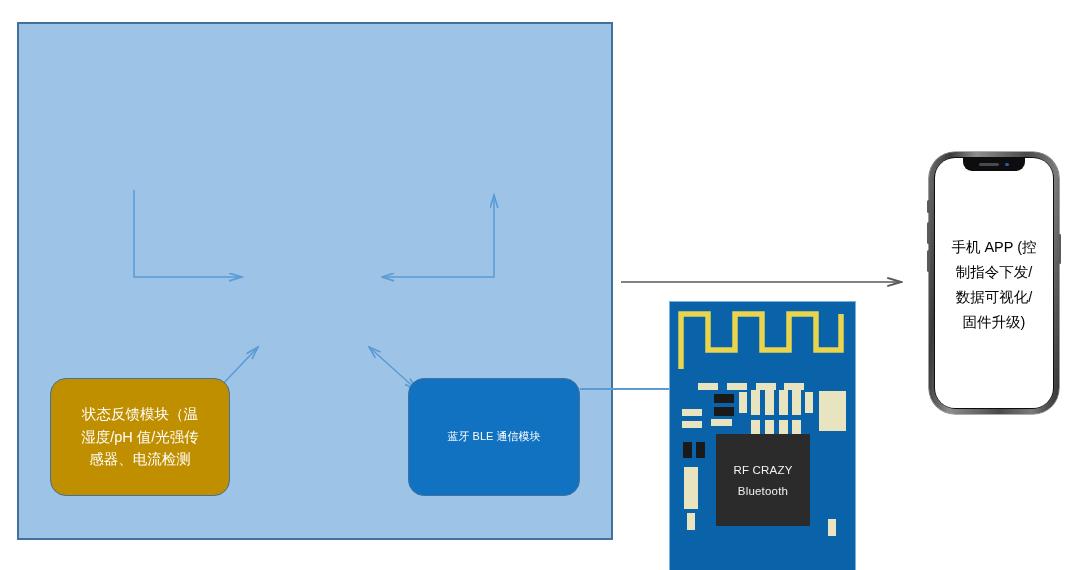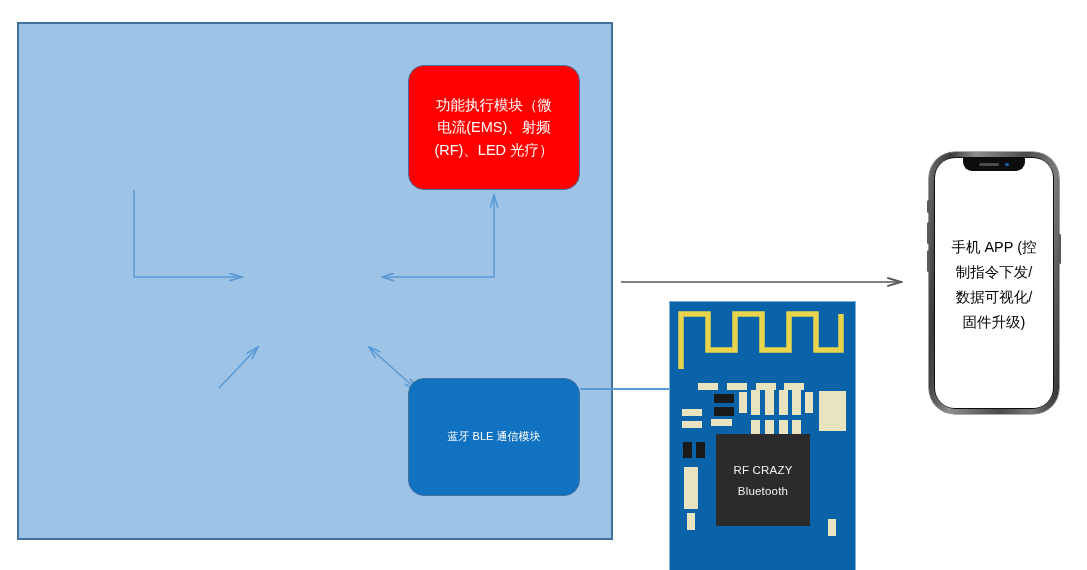--- a/index.html
+++ b/index.html
@@ -224,27 +224,27 @@
     <path d="M219,388 L258,347" fill="none" stroke="#5b9bd5" stroke-width="1.5" marker-end="url(#arrBlue)"></path>
 
     <path d="M369,347 L417,390" fill="none" stroke="#5b9bd5" stroke-width="1.5" marker-start="url(#arrBlueStart)" marker-end="url(#arrBlue)"></path>
 
     <path d="M580,389 L669,389" fill="none" stroke="#5b9bd5" stroke-width="1.8"></path>
 
     <path d="M621,282 L901,282" fill="none" stroke="#595959" stroke-width="1.6" marker-end="url(#arrGray)"></path>
   </svg>
 
 
-  <div class="node node-func">
-    <span class="node-label">功能执行模块（微
-电流(EMS)、射频
-(RF)、LED 光疗）</span>
+
+
+  <div class="node node-sensor">
+    <span class="node-label">状态反馈模块（温
+湿度/pH 值/光强传
+感器、电流检测</span>
   </div>
-
-
 
   <div class="node node-ble">
     <span class="node-label">蓝牙 BLE 通信模块</span>
   </div>
 
   <div class="pcb">
 
     <svg style="position:absolute;left:8px;top:8px;" width="170" height="62" viewBox="0 0 170 62">
       <path d="M3,59 L3,4 L30,4 L30,40 L57,40 L57,4 L84,4 L84,40 L111,40 L111,4 L138,4 L138,40 L163,40 L163,4" fill="none" stroke="#e8d44d" stroke-width="5.5" stroke-linejoin="miter"></path>
     </svg>

